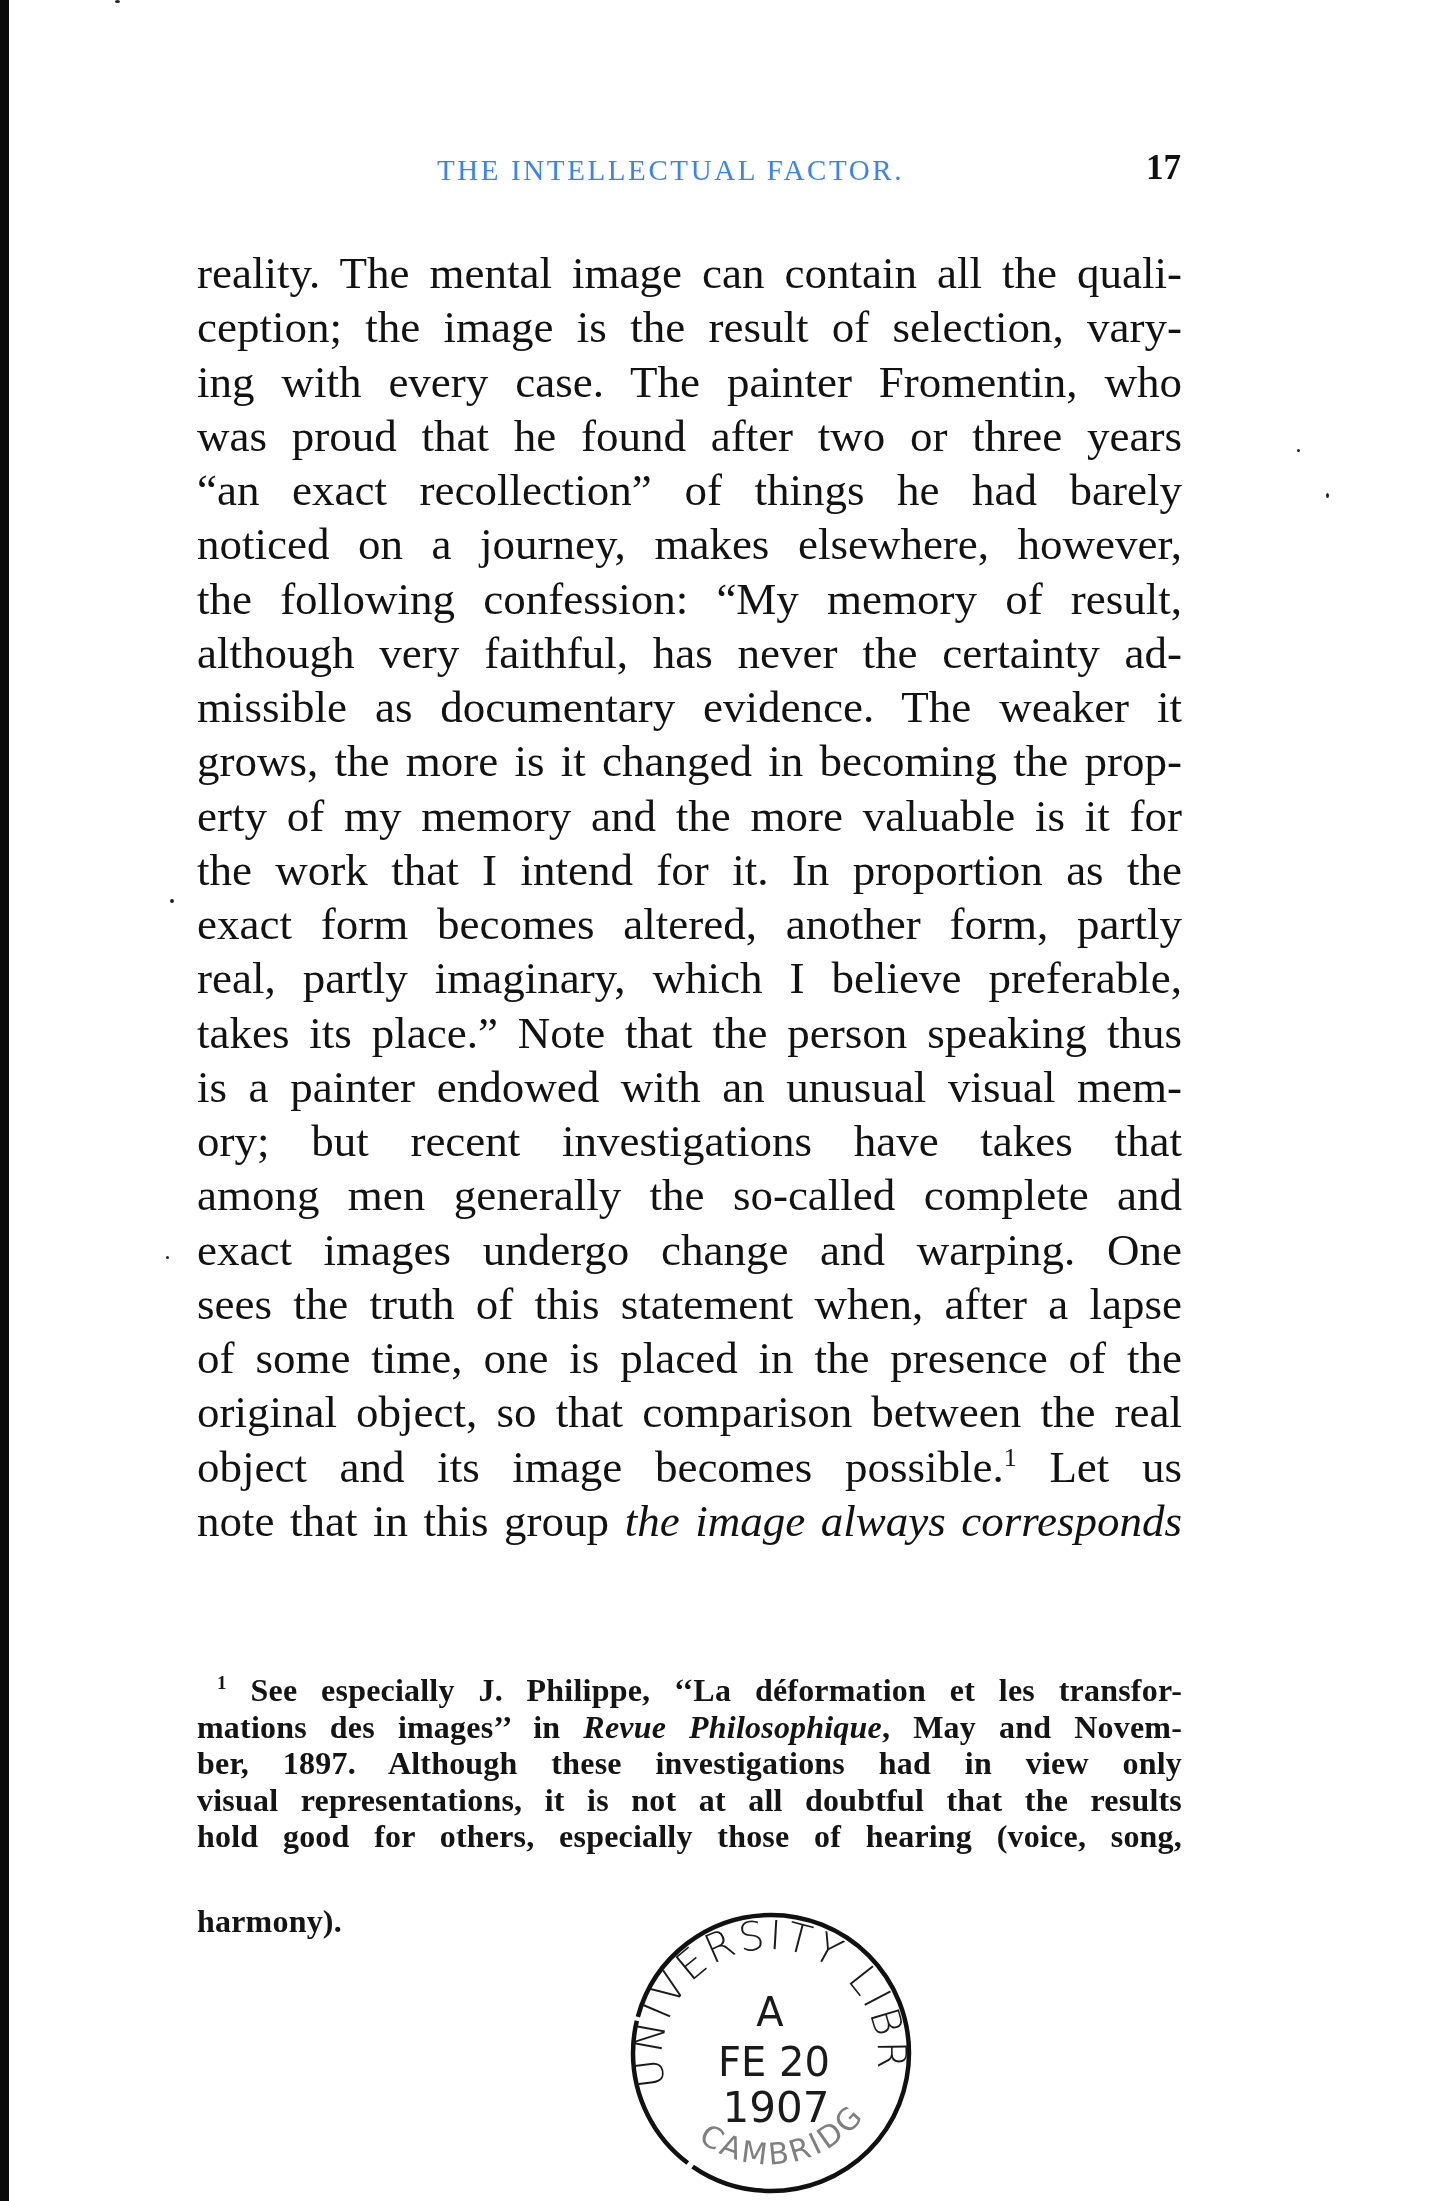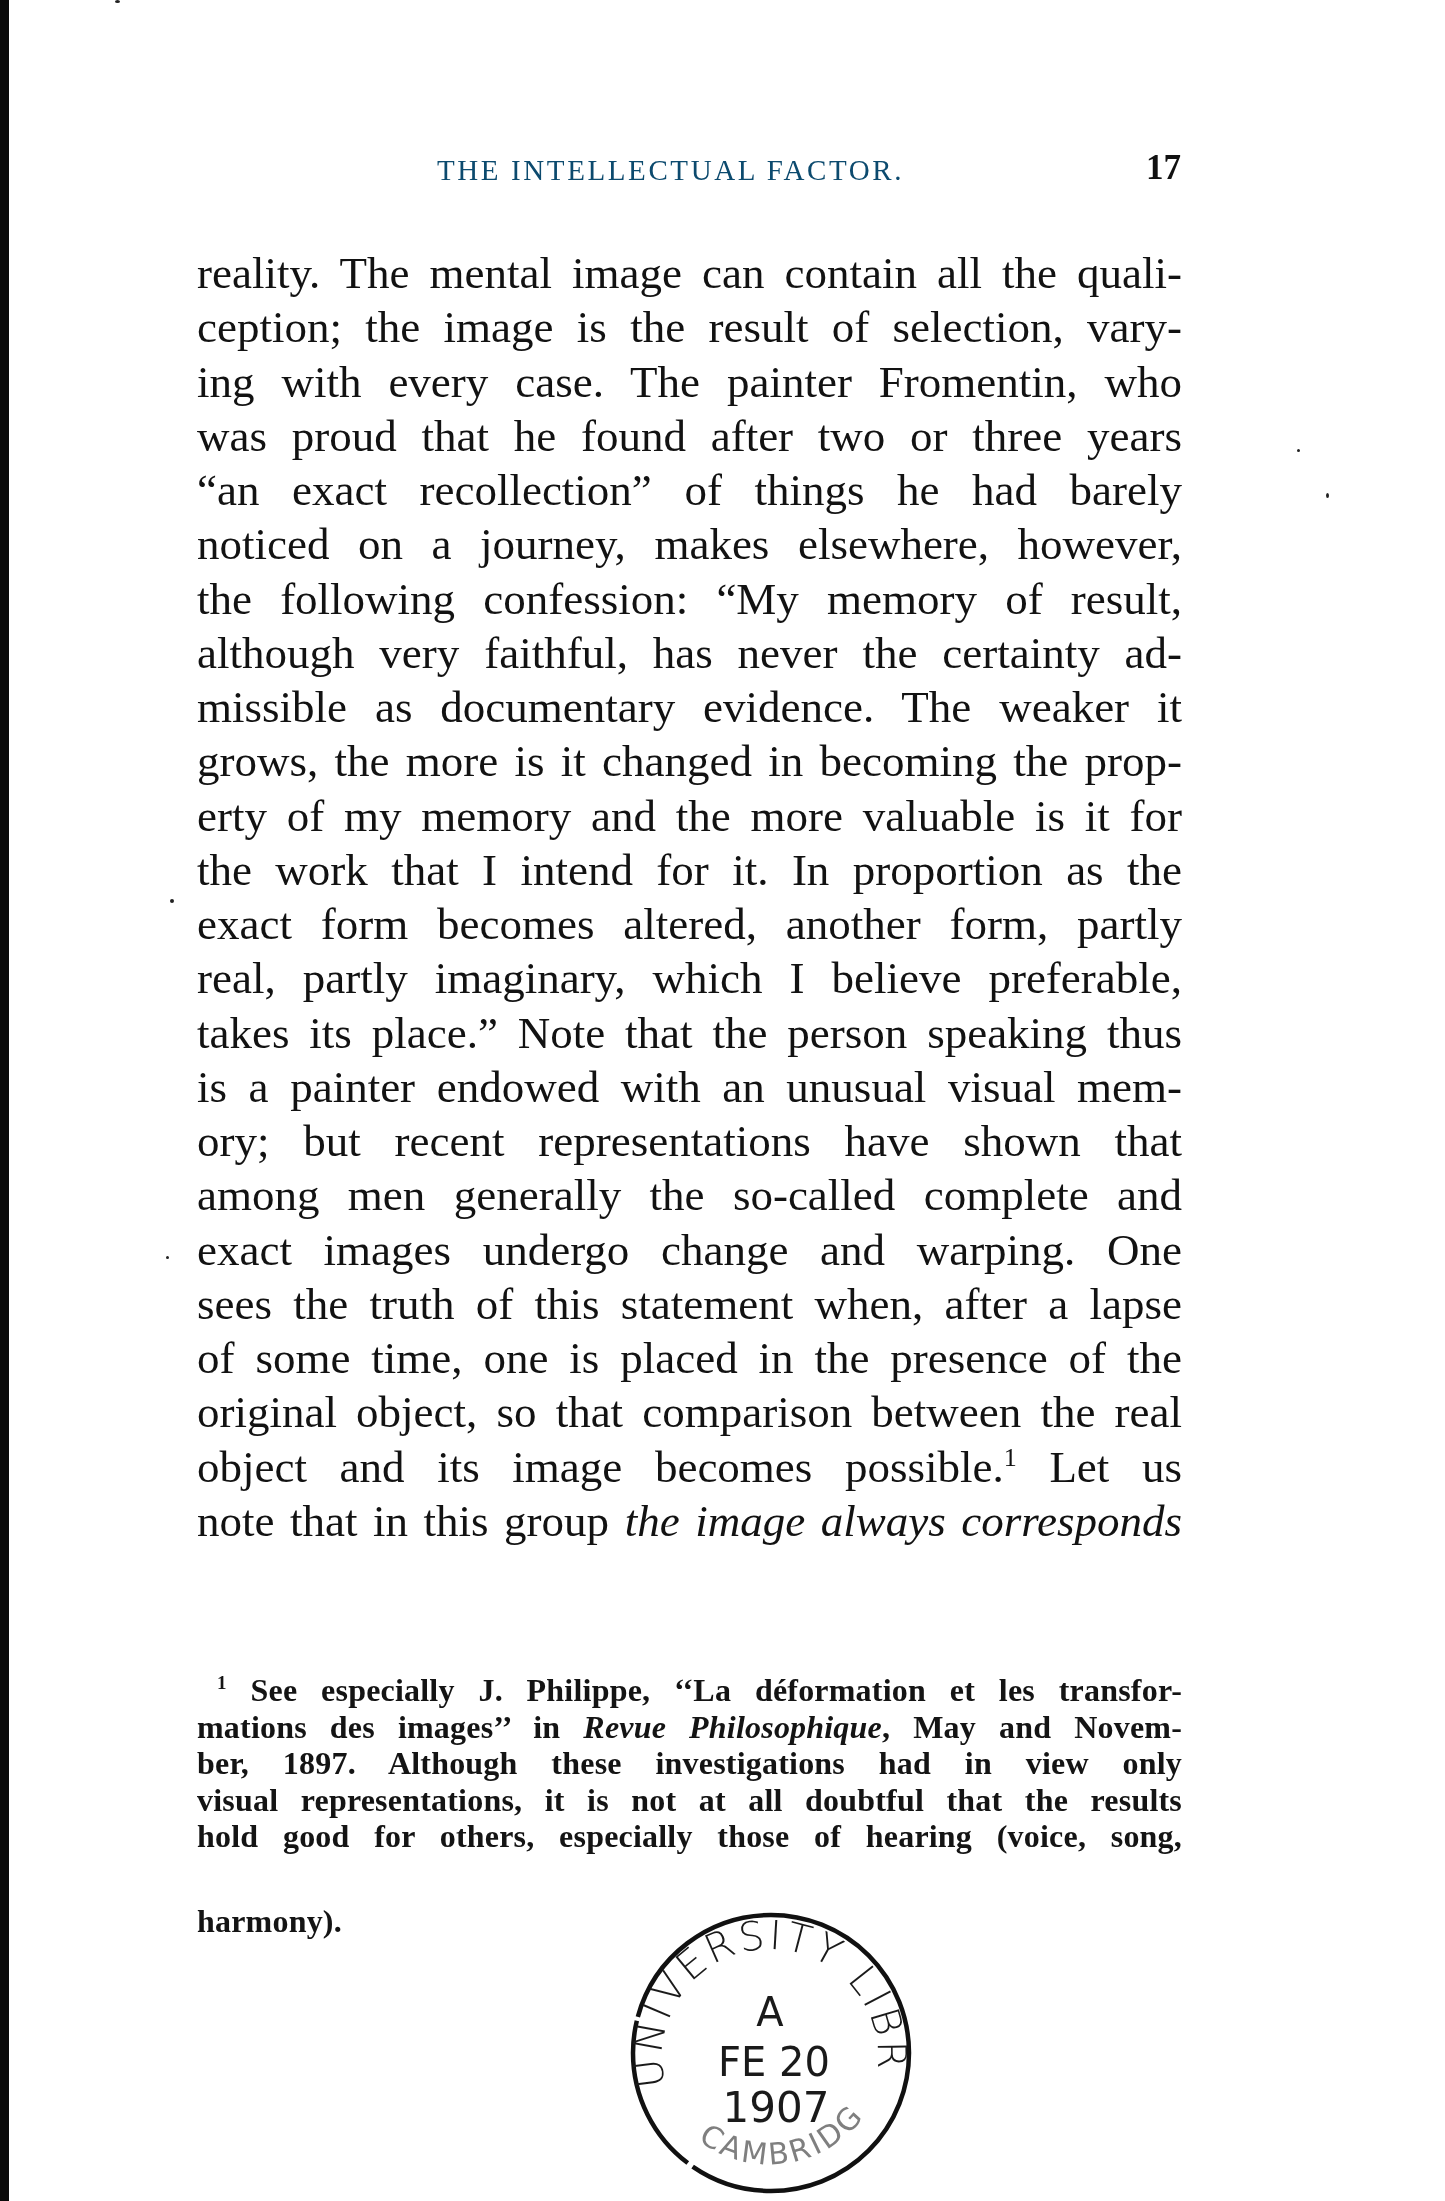--- a/index.html
+++ b/index.html
@@ -1,20 +1,20 @@
 <!DOCTYPE html>
 <html><head>
 <meta charset="utf-8">
 <style>
   html, body { margin: 0; padding: 0; background: #ffffff; }
   body { width: 1445px; height: 2201px; position: relative; overflow: hidden; color: #111111; }
   .page { position: absolute; left: 0; top: 0; width: 1445px; height: 2201px; background: #ffffff; }
   .spine-edge { position: absolute; left: 0; top: 0; width: 9px; height: 2201px; background: #0a0a0a; }
   .running-head { position: absolute; top: 150px; left: 437px; font-family: "Liberation Serif", serif;
-    font-size: 29px; letter-spacing: 2.6px; line-height: 40px; white-space: nowrap; color: #0c4a6e; }
+    font-size: 29px; letter-spacing: 2.6px; line-height: 40px; white-space: nowrap; color: #3b82f6; }
   .page-number { position: absolute; top: 146px; left: 1146px; font-family: "Liberation Serif", serif;
     font-size: 35px; font-weight: bold; line-height: 44px; color: #111; }
   .body-text { position: absolute; left: 197px; top: 246px; width: 985px; }
   .line { display: block; height: 54.25px; line-height: 54.25px; font-family: "Liberation Serif", serif;
     font-size: 45px; text-align: justify; text-align-last: justify; white-space: nowrap; overflow: visible;
     color: #121212; }
   .line.last { text-align-last: justify; }
   .line em { font-style: italic; }
   .sup { font-size: 26px; vertical-align: 16px; line-height: 0; }
   .footnotes { position: absolute; left: 197px; top: 1640px; width: 985px; }
@@ -47,21 +47,21 @@
     <span class="line">the following confession:  “My memory of result,</span>
     <span class="line">although very faithful, has never the certainty ad-</span>
     <span class="line">missible as documentary evidence.  The weaker it</span>
     <span class="line">grows, the more is it changed in becoming the prop-</span>
     <span class="line">erty of my memory and the more valuable is it for</span>
     <span class="line">the work that I intend for it.  In proportion as the</span>
     <span class="line">exact form becomes altered, another form, partly</span>
     <span class="line">real, partly imaginary, which I believe preferable,</span>
     <span class="line">takes its place.”  Note that the person speaking thus</span>
     <span class="line">is a painter endowed with an unusual visual mem-</span>
-    <span class="line">ory; but recent representations have shown that</span>
+    <span class="line">ory; but recent investigations have takes that</span>
     <span class="line">among men generally the so-called complete and</span>
     <span class="line">exact images undergo change and warping.  One</span>
     <span class="line">sees the truth of this statement when, after a lapse</span>
     <span class="line">of some time, one is placed in the presence of the</span>
     <span class="line">original object, so that comparison between the real</span>
     <span class="line"><span>object and its image becomes possible.</span><span class="sup">1</span><span>  Let us</span></span>
     <span class="line last"><span>note that in this group </span><em>the image always corresponds</em></span>
   </div>
 
   <div class="footnotes">

